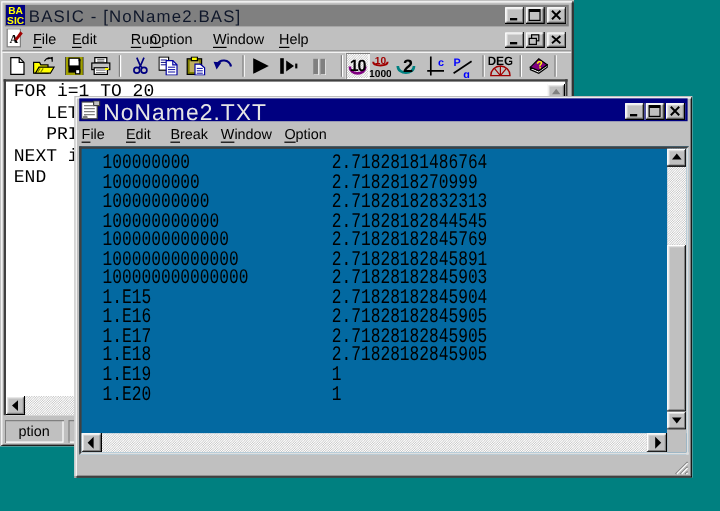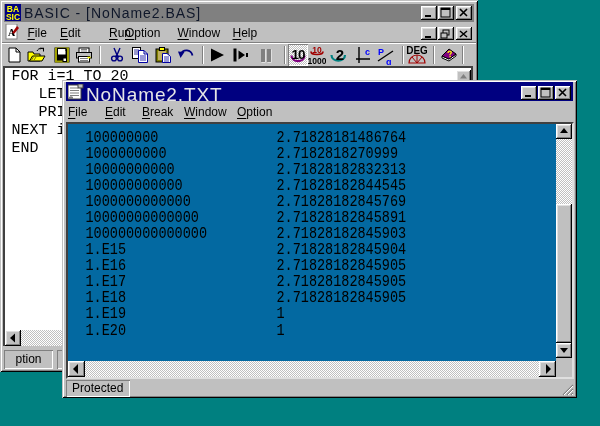--- a/index.html
+++ b/index.html
@@ -297,18 +297,17 @@
     <div class="abs dither" style="left:0;bottom:0;height:16px;right:16px;"></div>
     <div class="abs btn3d" style="left:0;bottom:0;width:17px;height:16px;"><svg width="17" height="16">
           <path d="M10 3 L5 8 L10 13 Z" fill="#000"></path>
         </svg></div>
     <div class="abs btn3d" style="right:16px;bottom:0;width:17px;height:16px;"><svg width="17" height="16">
           <path d="M7 3 L12 8 L7 13 Z" fill="#000"></path>
         </svg></div>
     <div class="abs" style="right:0;bottom:0;width:16px;height:19px;background:#c0c0c0;"></div>
   </div>
 
-  <div class="abs" style="left:4px;top:300px;width:64px;height:17px;box-shadow:inset 1px 1px 0 #808080, inset -1px -1px 0 #fff;font-size:12px;line-height:16px;padding-left:6px;">Protected</div>
   <svg class="abs" style="left:500px;top:304px;" width="12" height="12">
     <path d="M11 1 L1 11 M11 5 L5 11 M11 9 L9 11" stroke="#808080" stroke-width="1.2"></path>
     <path d="M11 2 L2 11 M11 6 L6 11 M11 10 L10 11" stroke="#fff" stroke-width="1"></path>
   </svg>
 </div>
 
 </body></html>

